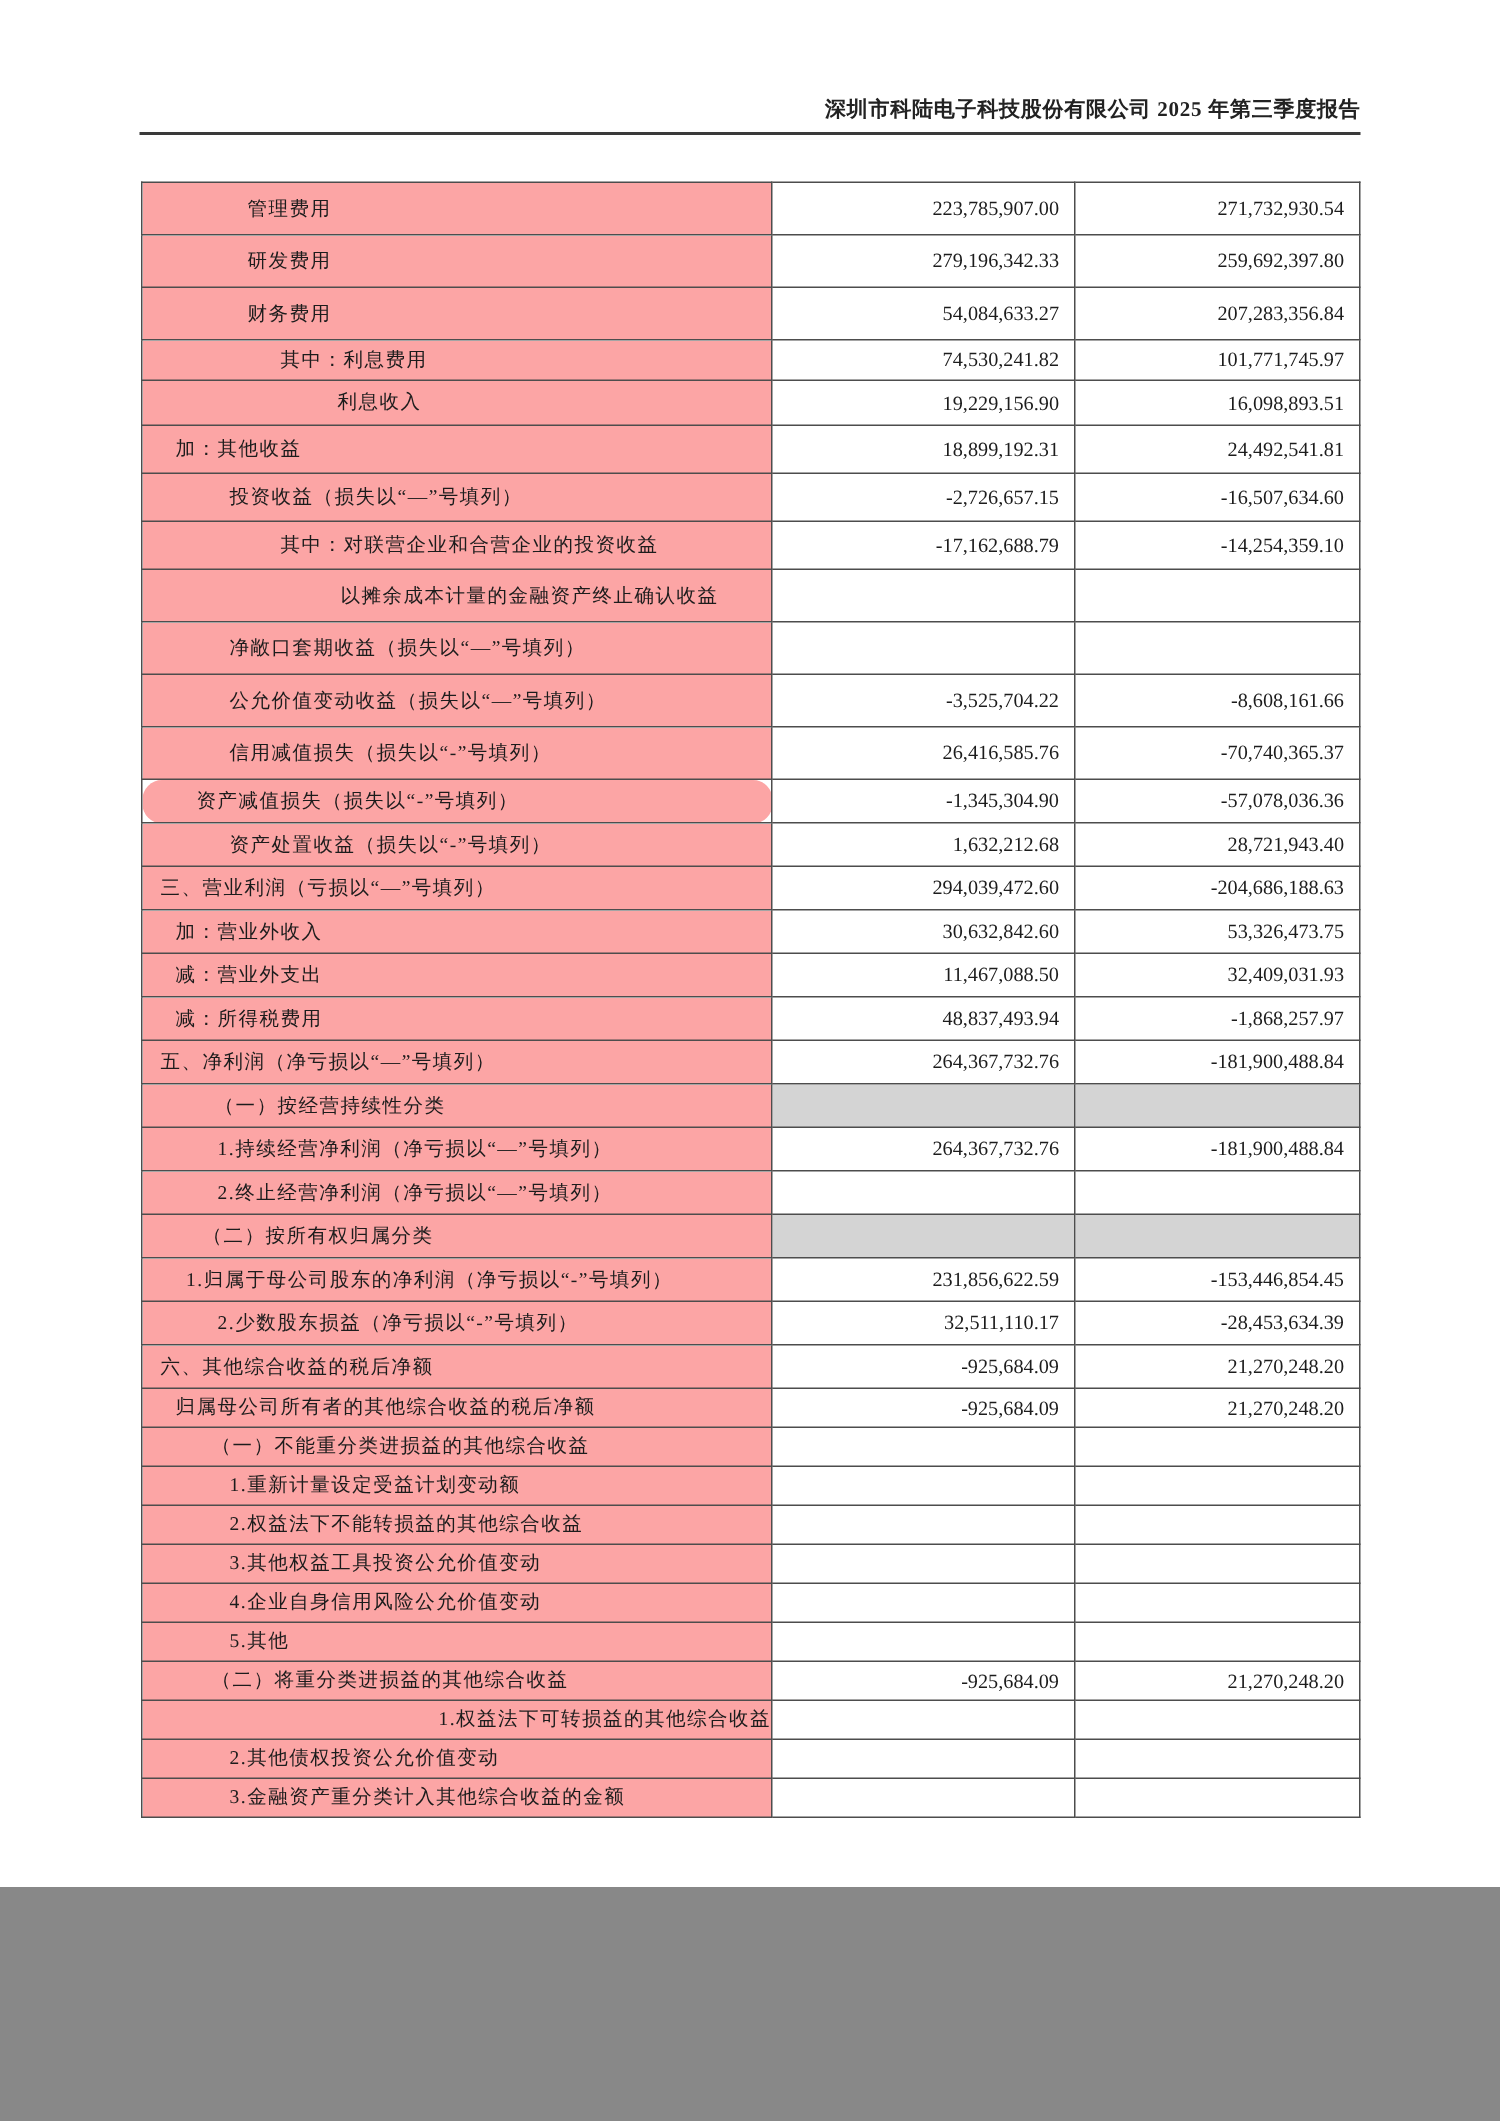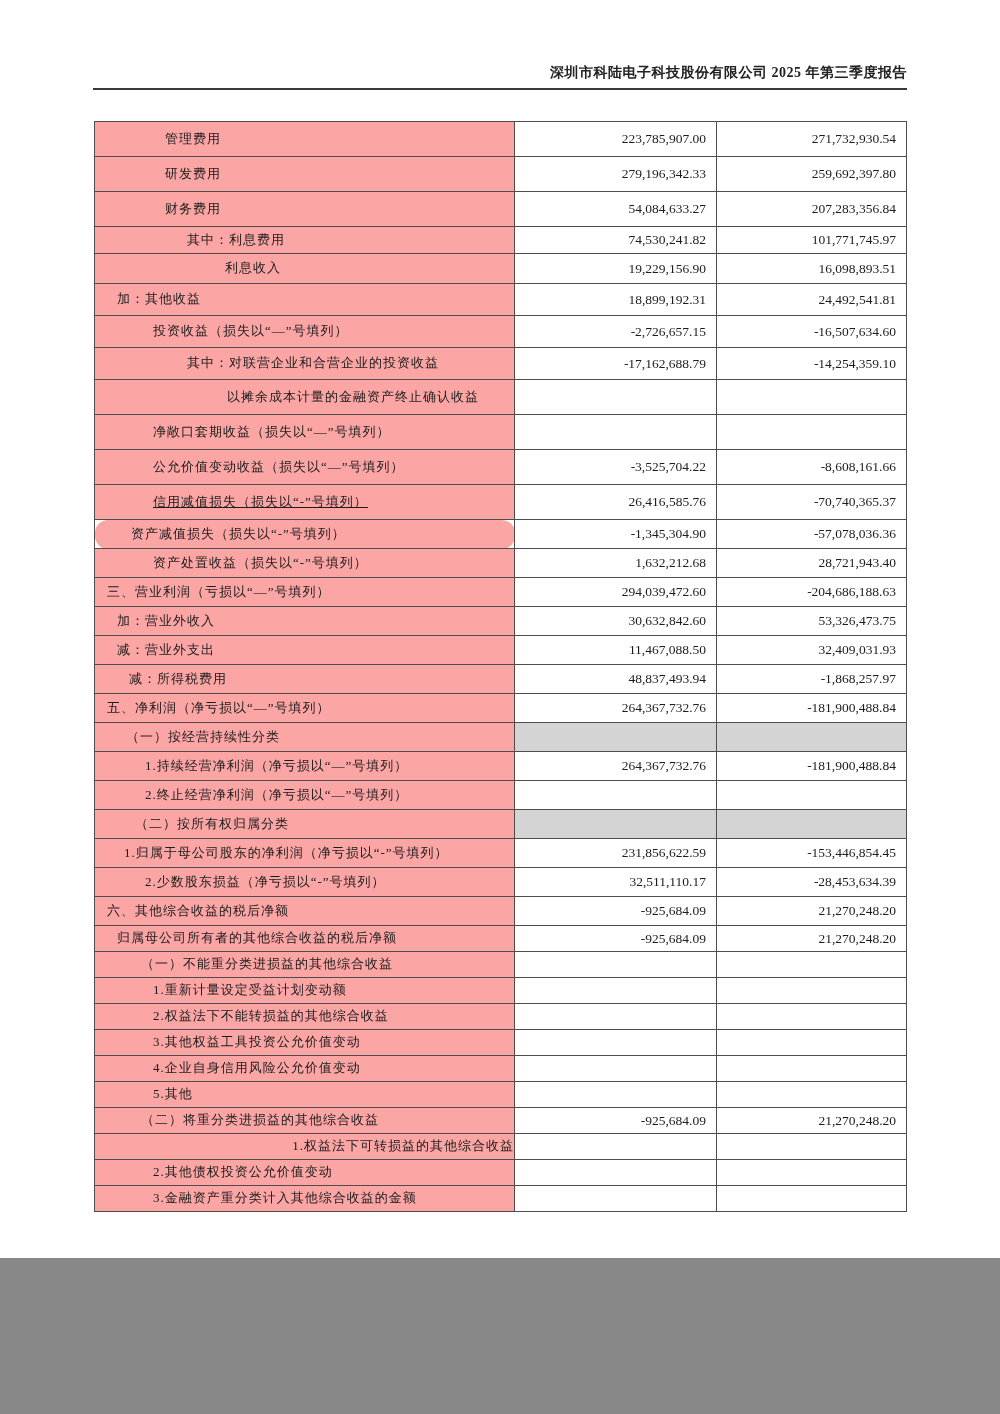--- a/index.html
+++ b/index.html
@@ -134,21 +134,21 @@
           <td class="lbl" style="padding-left: 58px;">净敞口套期收益（损失以“—”号填列）</td>
           <td class="val"></td>
           <td class="val"></td>
         </tr>
         <tr>
           <td class="lbl" style="padding-left: 58px;">公允价值变动收益（损失以“—”号填列）</td>
           <td class="val">-3,525,704.22</td>
           <td class="val">-8,608,161.66</td>
         </tr>
         <tr>
-          <td class="lbl" style="padding-left: 58px; text-decoration: underline;">信用减值损失（损失以“-”号填列）</td>
+          <td class="lbl" style="padding-left: 58px;">信用减值损失（损失以“-”号填列）</td>
           <td class="val">26,416,585.76</td>
           <td class="val">-70,740,365.37</td>
         </tr>
         <tr>
           <td class="lbl" style="padding-left: 36px; border-radius: 13px;">资产减值损失（损失以“-”号填列）</td>
           <td class="val">-1,345,304.90</td>
           <td class="val">-57,078,036.36</td>
         </tr>
         <tr>
           <td class="lbl" style="padding-left: 58px;">资产处置收益（损失以“-”号填列）</td>
@@ -164,31 +164,31 @@
           <td class="lbl" style="padding-left: 22px;">加：营业外收入</td>
           <td class="val">30,632,842.60</td>
           <td class="val">53,326,473.75</td>
         </tr>
         <tr>
           <td class="lbl" style="padding-left: 22px;">减：营业外支出</td>
           <td class="val">11,467,088.50</td>
           <td class="val">32,409,031.93</td>
         </tr>
         <tr>
-          <td class="lbl" style="padding-left: 34px; margin-left: 40px;">减：所得税费用</td>
+          <td class="lbl" style="padding-left: 22px; margin-left: 40px;">减：所得税费用</td>
           <td class="val">48,837,493.94</td>
           <td class="val">-1,868,257.97</td>
         </tr>
         <tr>
           <td class="lbl" style="padding-left: 12px;">五、净利润（净亏损以“—”号填列）</td>
           <td class="val">264,367,732.76</td>
           <td class="val">-181,900,488.84</td>
         </tr>
         <tr class="section">
-          <td class="lbl" style="padding-left: 31px;">（一）按经营持续性分类</td>
+          <td class="lbl" style="padding-left: 48px;">（一）按经营持续性分类</td>
           <td class="val"></td>
           <td class="val"></td>
         </tr>
         <tr>
           <td class="lbl" style="padding-left: 50px;">1.持续经营净利润（净亏损以“—”号填列）</td>
           <td class="val">264,367,732.76</td>
           <td class="val">-181,900,488.84</td>
         </tr>
         <tr>
           <td class="lbl" style="padding-left: 50px;">2.终止经营净利润（净亏损以“—”号填列）</td>

